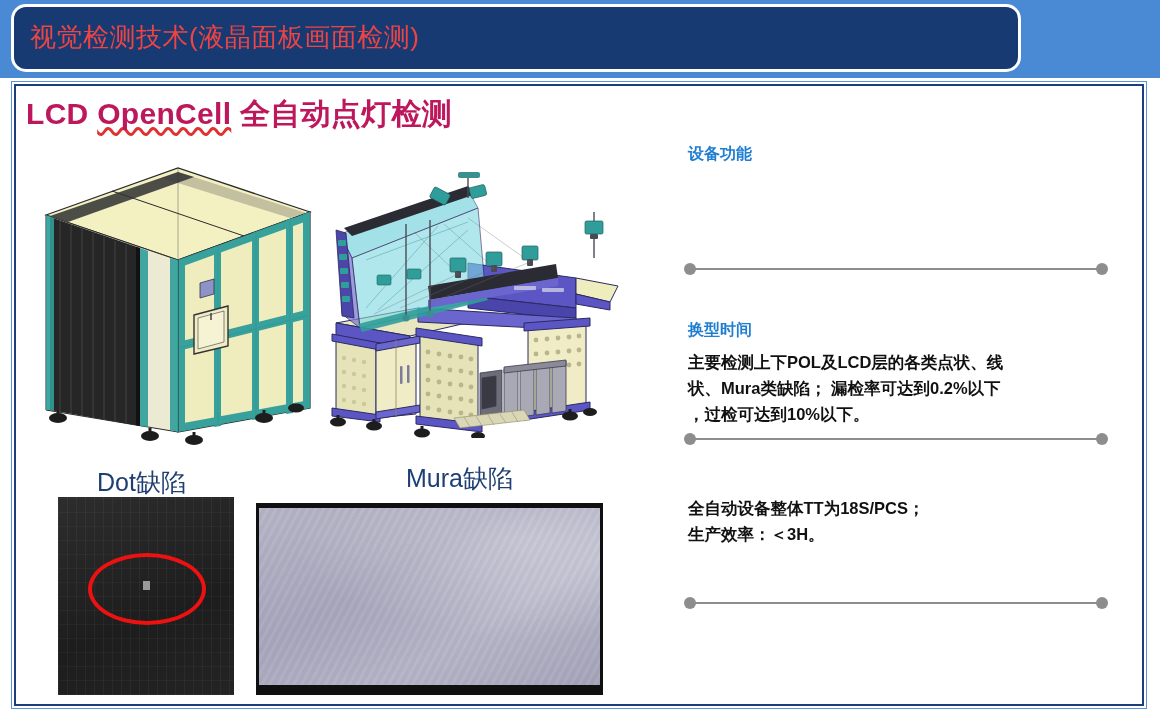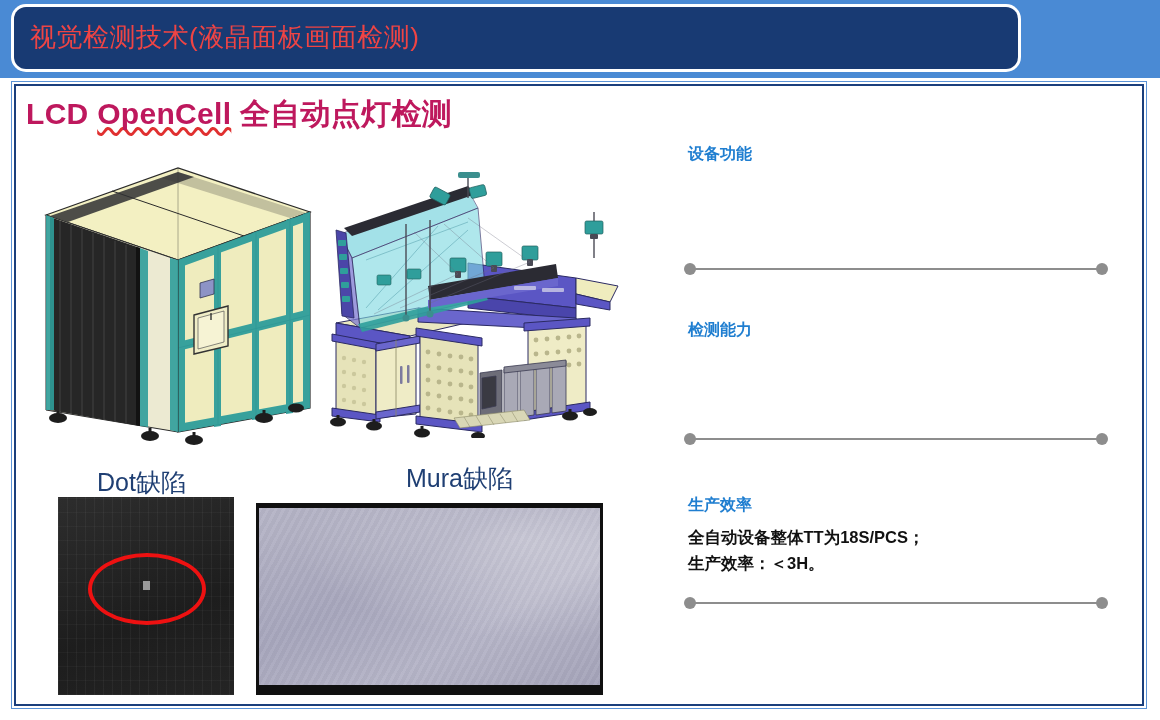--- a/index.html
+++ b/index.html
@@ -453,31 +453,33 @@
   <div class="info-title">设备功能</div>
 </div>
 
 <div class="divider" id="divider-1">
   <div class="knob l"></div>
   <div class="bar"></div>
   <div class="knob r"></div>
 </div>
 
 <div class="info-block" id="block-capability">
-  <div class="info-title">检测能力</div>
+  <div class="info-title">换型时间</div>
+  <div class="info-body tight">主要检测上下POL及LCD层的各类点状、线
+状、Mura类缺陷； 漏检率可达到0.2%以下
+，过检可达到10%以下。</div>
 </div>
 
 <div class="divider" id="divider-2">
   <div class="knob l"></div>
   <div class="bar"></div>
   <div class="knob r"></div>
 </div>
 
 <div class="info-block" id="block-efficiency">
-  <div class="info-title">生产效率</div>
   <div class="info-body tight">全自动设备整体TT为18S/PCS；
 生产效率：＜3H。</div>
 </div>
 
 <div class="divider" id="divider-3">
   <div class="knob l"></div>
   <div class="bar"></div>
   <div class="knob r"></div>
 </div>
 

